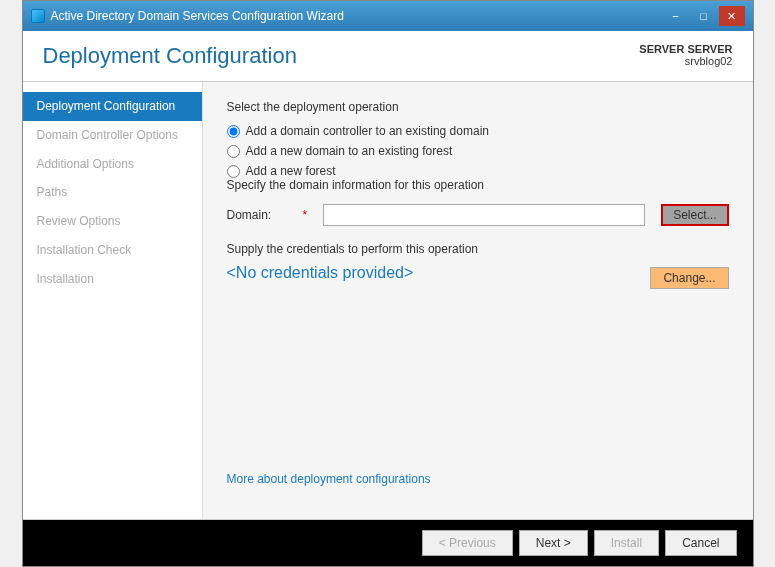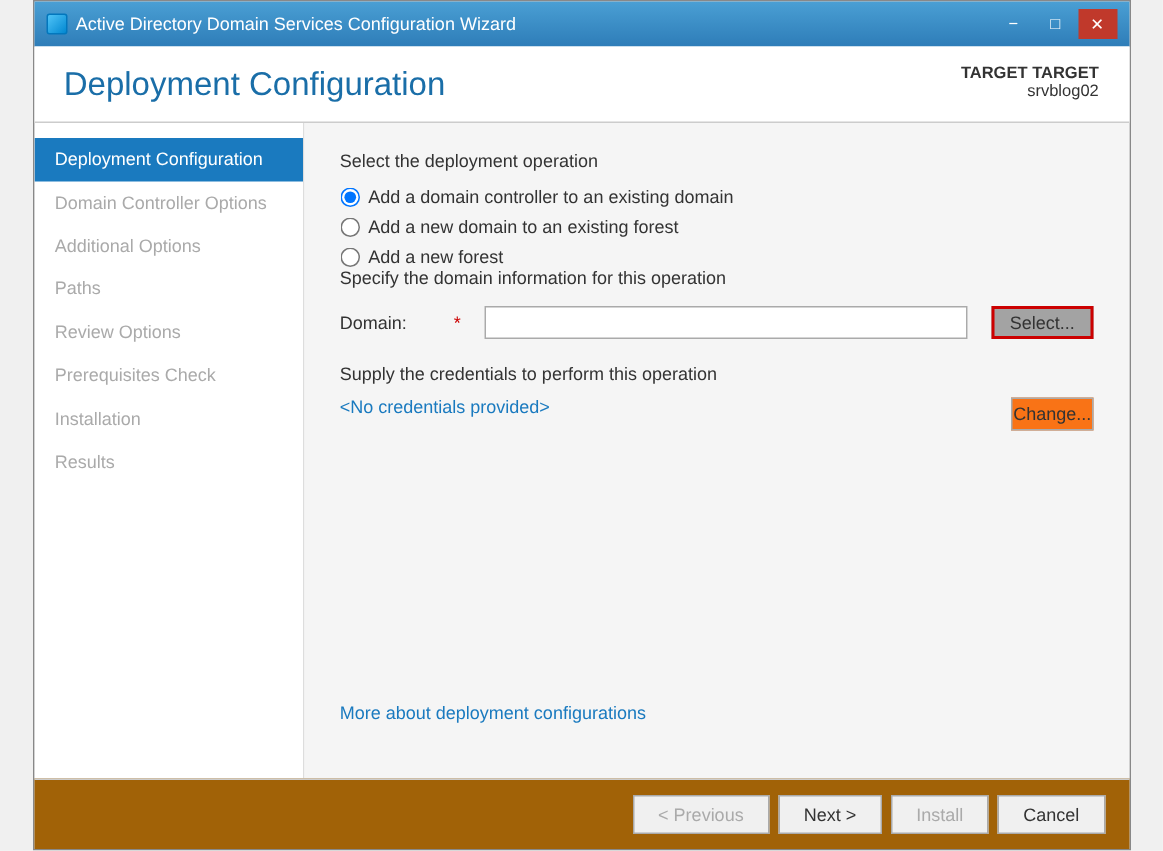--- a/index.html
+++ b/index.html
@@ -172,43 +172,43 @@
       font-size: 12px;
       cursor: pointer;
       color: #333;
     }
     .credentials-label {
       font-size: 12px;
       color: #333;
       margin-bottom: 8px;
     }
     .no-credentials {
-      font-size: 12px;
+      font-size: 16px;
       color: #1a7abf;
       margin-bottom: 10px;
     }
     .change-btn {
       height: 22px;
-      padding: 0 0;
+      padding: 0 12px;
       border: 1px solid #aaa;
-      background: #f97316;
+      background: #fdba74;
       font-size: 12px;
       cursor: pointer;
       color: #333;
     }
     .more-link {
       font-size: 12px;
       color: #1a7abf;
       text-decoration: none;
       cursor: pointer;
       margin-top: 20px;
       display: block;
     }
     .footer {
-      background: #a16207;
+      background: #000000;
       border-top: 1px solid #ccc;
       padding: 10px 16px;
       display: flex;
       justify-content: flex-end;
       align-items: center;
       gap: 6px;
       flex-shrink: 0;
     }
     .footer-btn {
       height: 26px;
@@ -244,21 +244,21 @@
     <div class="title-bar-controls">
       <button class="title-btn">−</button>
       <button class="title-btn">□</button>
       <button class="title-btn close">✕</button>
     </div>
   </div>
 
   <div class="header-bar">
     <h1 class="page-title">Deployment Configuration</h1>
     <div class="target-server">
-      <div class="label">TARGET TARGET</div>
+      <div class="label">SERVER SERVER</div>
       <div class="value">srvblog02</div>
     </div>
   </div>
 
   <div class="main-body">
 
     <div class="sidebar">
       <div class="sidebar-item active">
         <span>Deployment Configuration</span>
       </div>
@@ -268,27 +268,24 @@
       <div class="sidebar-item disabled">
         <span>Additional Options</span>
       </div>
       <div class="sidebar-item disabled">
         <span>Paths</span>
       </div>
       <div class="sidebar-item disabled">
         <span>Review Options</span>
       </div>
       <div class="sidebar-item disabled">
-        <span>Prerequisites Check</span>
+        <span>Installation Check</span>
       </div>
       <div class="sidebar-item disabled">
         <span>Installation</span>
-      </div>
-      <div class="sidebar-item disabled">
-        <span>Results</span>
       </div>
     </div>
 
     <div class="right-panel">
       <p class="section-label">Select the deployment operation</p>
 
       <div class="radio-group">
         <label class="radio-item">
           <input type="radio" name="deployOp" checked="" style="">
           <span>Add a domain controller to an existing domain</span>

